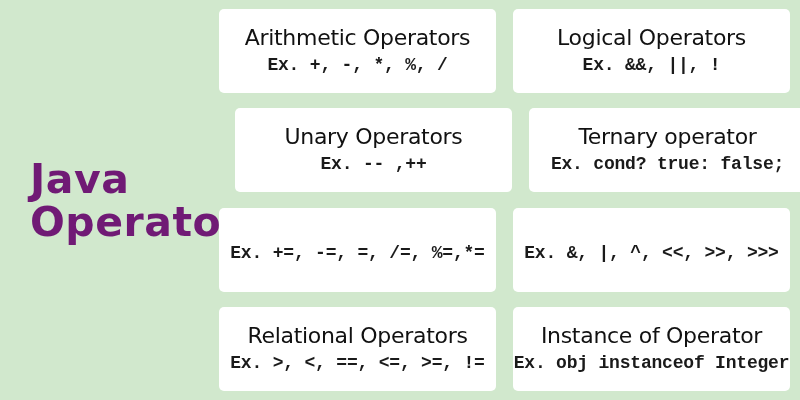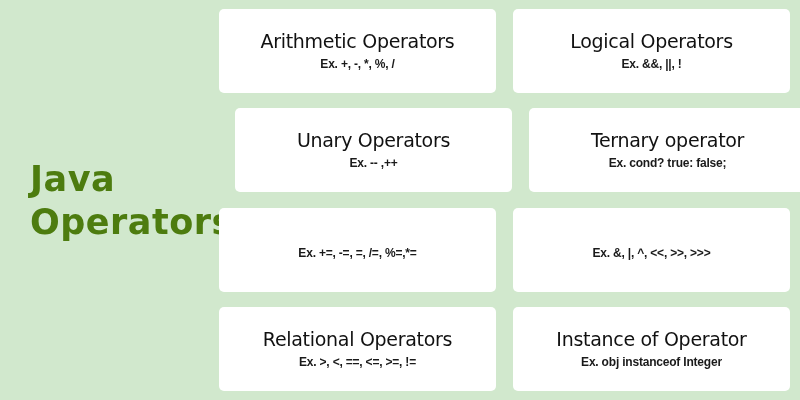--- a/index.html
+++ b/index.html
@@ -8,48 +8,48 @@
     background: #d1e8cd;
     position: relative;
     font-family: "Liberation Sans", "DejaVu Sans", sans-serif;
     color: #111;
   }
   .title {
     position: absolute;
     left: 30px; top: 158px;
     font-family: "DejaVu Sans", sans-serif;
     font-weight: bold;
-    font-size: 35px;
+    font-size: 41px;
     line-height: 43px;
     letter-spacing: 0.5px;
-    color: #4d7c0f;
+    color: #701a75;
   }
   .title div { white-space: nowrap; }
   .card {
     position: absolute;
     width: 277px; height: 84px;
     background: #ffffff;
     border-radius: 5px;
     box-sizing: border-box;
     display: flex; flex-direction: column;
     align-items: center; justify-content: center;
     text-align: center;
   }
   .card .heading {
     font-family: "DejaVu Sans", sans-serif;
-    font-size: 19px;
+    font-size: 22px;
     font-weight: normal;
     color: #111;
     white-space: nowrap;
     letter-spacing: -0.3px;
     margin-top: -2px;
   }
   .card .example {
-    font-family: Liberation Sans, sans-serif;
-    font-size: 12px;
+    font-family: Liberation Mono, monospace;
+    font-size: 18px;
     font-weight: bold;
     color: #1a1a1a;
     white-space: nowrap;
     margin-top: 5px;
     letter-spacing: -0.2px;
   }
   .col-left  { left: 219px; }
   .col-right { left: 513px; }
   .row-1 { top: 9px; }
   .row-2 { top: 108px; margin-left: 16px; }

